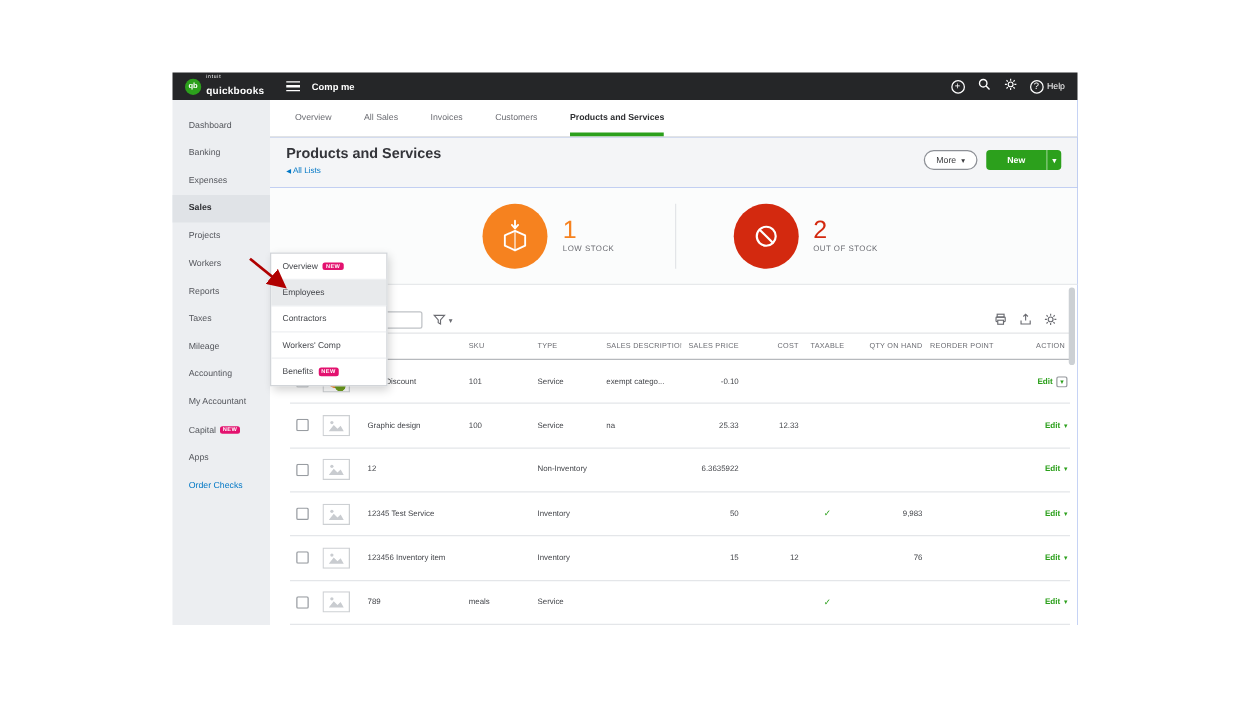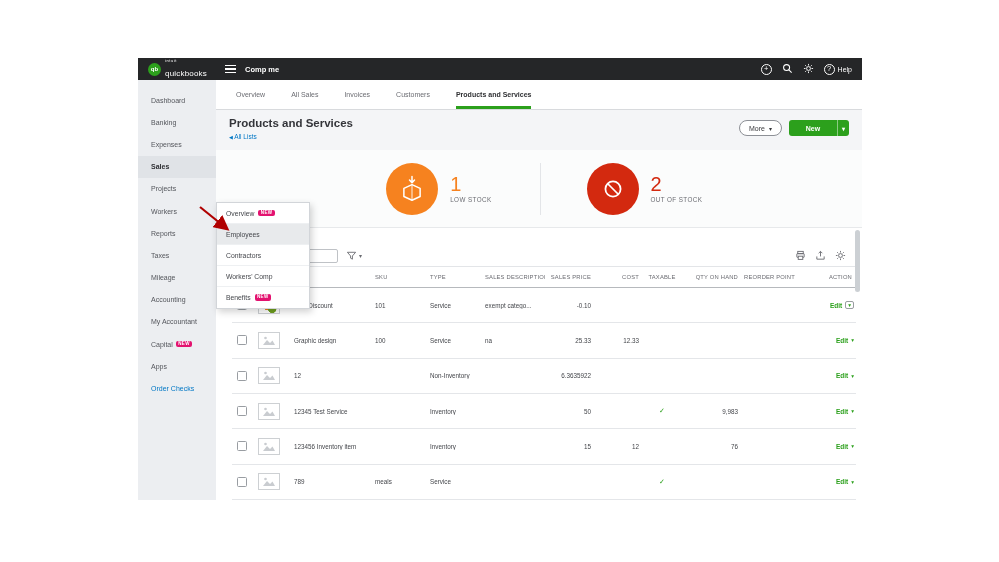--- a/index.html
+++ b/index.html
@@ -6,21 +6,21 @@
   html,body{width:999px;height:562px;background:#fff;font-family:"Liberation Sans",sans-serif;overflow:hidden}
   .canvas{position:absolute;left:0;top:0;width:999px;height:562px;background:#fff}
   .app{position:absolute;left:138px;top:58px;width:724px;height:442px;background:#fff}
 
   
   .topbar{position:absolute;left:0;top:0;width:100%;height:22px;background:#252628;display:flex;align-items:center;padding:0 10px;color:#fff;z-index:10}
   .qb-logo{display:flex;align-items:center;gap:4px}
   .qb-circle{width:13px;height:13px;border-radius:50%;background:#2ca01c;color:#fff;font-size:6px;font-weight:bold;display:flex;align-items:center;justify-content:center}
   .qb-text{line-height:1}
   .qb-text .intuit{font-size:4px;display:block;letter-spacing:.6px}
-  .qb-text .qbooks{font-size:8px;font-weight:normal;letter-spacing:.2px}
+  .qb-text .qbooks{font-size:8px;font-weight:bold;letter-spacing:.2px}
   .hamburger{margin-left:18px;display:flex;flex-direction:column;gap:2px;width:11px;cursor:pointer}
   .hamburger span{height:1.5px;background:#fff;display:block}
   .company{margin-left:9px;font-size:7.5px;font-weight:bold}
   .top-right{margin-left:auto;display:flex;align-items:center;gap:10px}
   .circle-icon{width:11px;height:11px;border:1px solid #fff;border-radius:50%;font-size:7.5px;display:flex;align-items:center;justify-content:center;line-height:1;cursor:pointer}
   .help-wrap{display:flex;align-items:center;gap:3px;cursor:pointer}
   .help-label{font-size:7px}
 
   
   .sidebar{position:absolute;left:0;top:22px;width:78px;height:420px;background:#eceef1;padding-top:9px;z-index:5}

